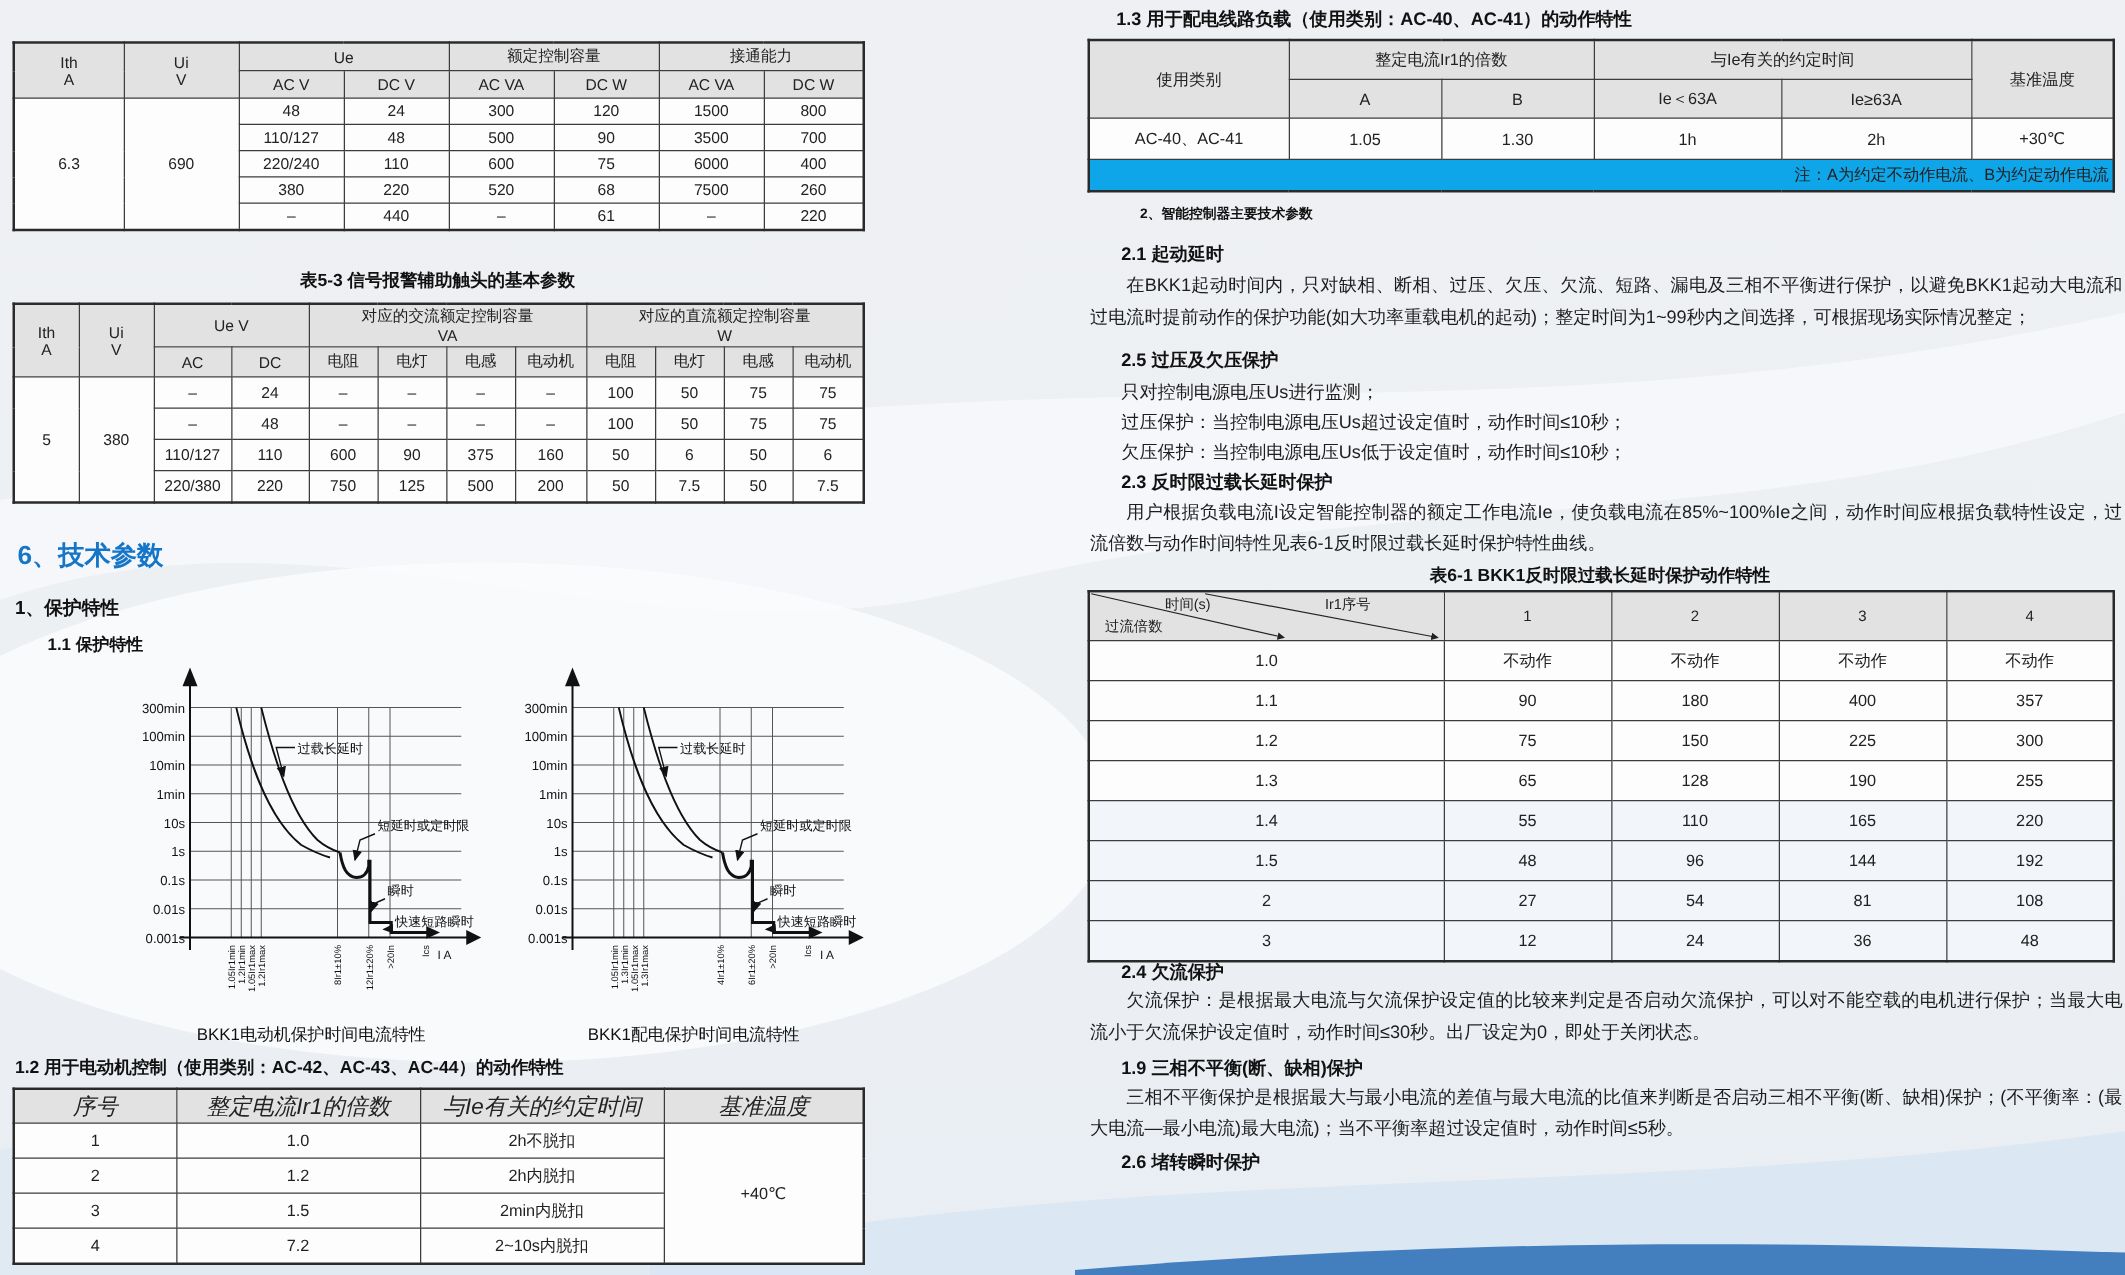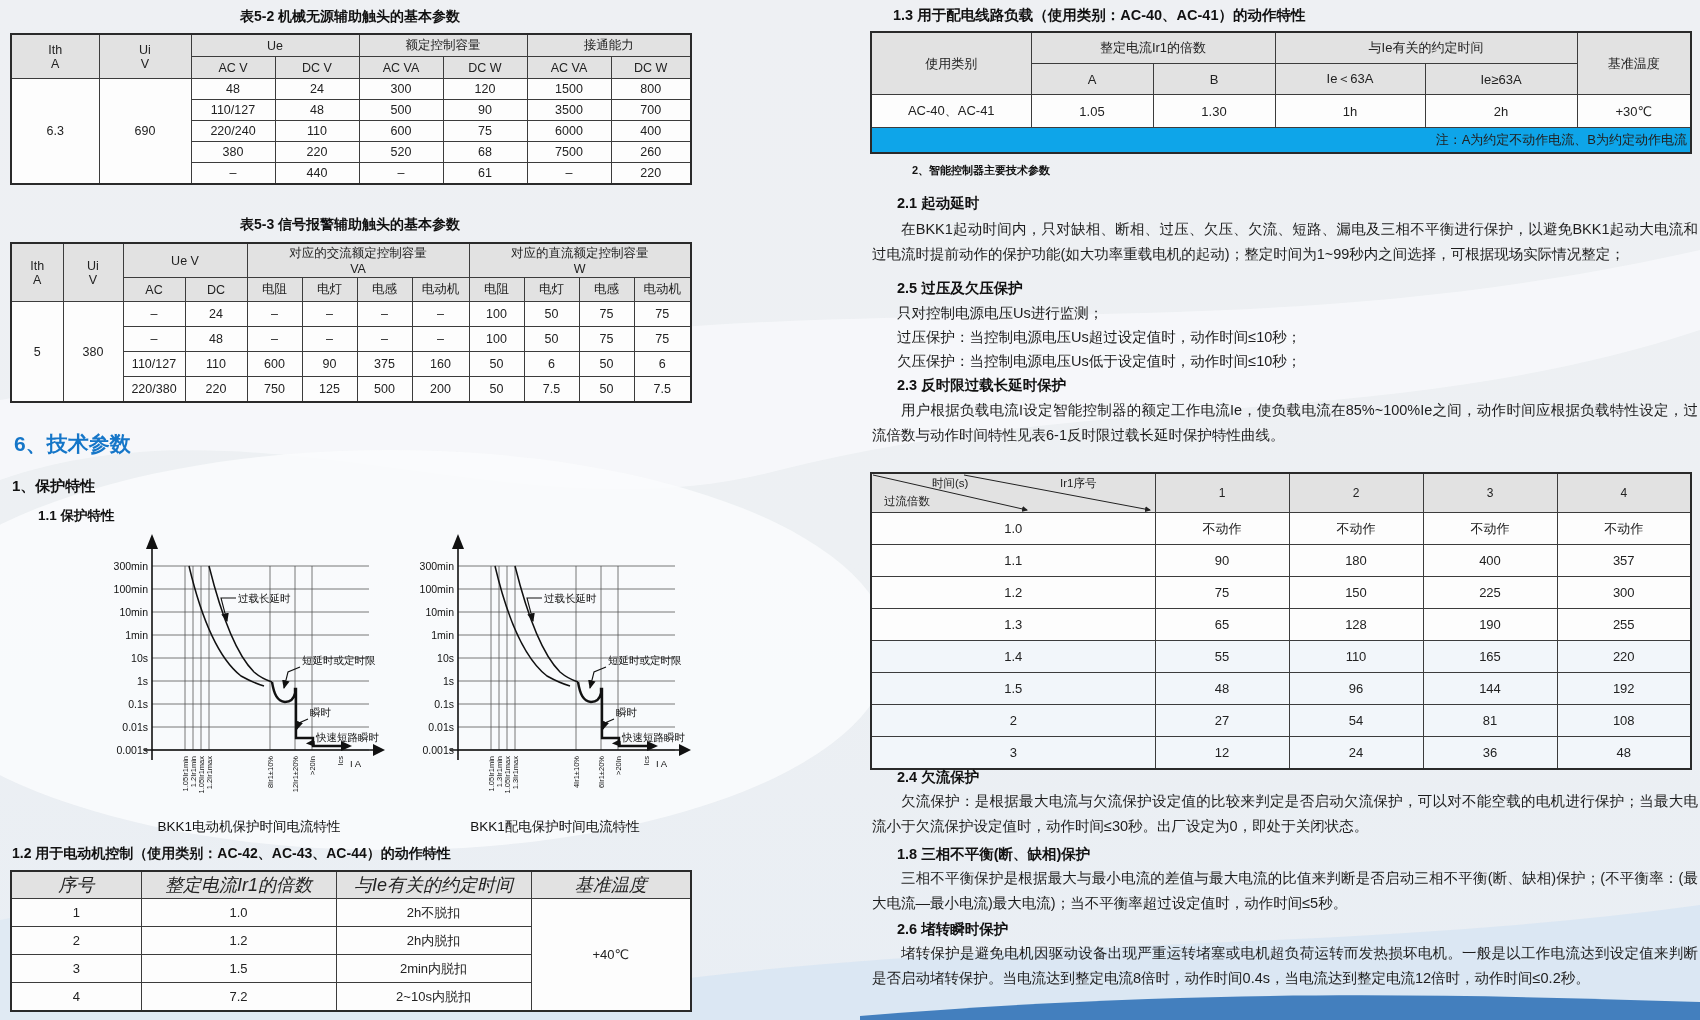--- a/index.html
+++ b/index.html
@@ -35,21 +35,20 @@
 <div class="page">
 
   <svg class="abs" style="left:0;top:0" width="1700" height="1020" viewBox="0 0 1700 1020">
     <path d="M0,480 C260,390 520,540 780,470 C1100,390 1400,430 1700,330 L1700,250 C1300,340 1000,300 640,330 C300,355 120,380 0,400 Z" fill="#f7f9fb" opacity="0.8"></path>
     <ellipse cx="390" cy="650" rx="500" ry="200" fill="#fafbfd" opacity="0.85"></ellipse>
     <path d="M0,920 C260,870 430,930 640,975 L640,1020 L0,1020 Z" fill="#dfe9f3" opacity="0.9"></path>
     <path d="M520,1005 C900,930 1300,960 1700,905 L1700,1020 L520,1020 Z" fill="#d8e5f2" opacity="0.85"></path>
     <path d="M860,1016 C1200,988 1450,994 1700,1002 L1700,1020 L860,1020 Z" fill="#3273b8" opacity="0.9"></path>
   </svg>
 
-  <div class="title-center" style="left:10px;top:8px;width:680px">表5-2 机械无源辅助触头的基本参数</div>
   <div class="abs" style="left:10px;top:33px;width:680px">
       <table class="tbl t52">
         <colgroup>
           <col style="width: 88px;">
           <col style="width: 92px;">
           <col style="width: 84px;">
           <col style="width: 84px;">
           <col style="width: 84px;">
           <col style="width: 84px;">
           <col style="width: 84px;">
@@ -457,20 +456,21 @@
   <div class="para" style="left:872px;top:217px;width:826px">在BKK1起动时间内，只对缺相、断相、过压、欠压、欠流、短路、漏电及三相不平衡进行保护，以避免BKK1起动大电流和过电流时提前动作的保护功能(如大功率重载电机的起动)；整定时间为1~99秒内之间选择，可根据现场实际情况整定；</div>
 
   <div class="h-sub" style="left:897px;top:279px">2.5 过压及欠压保护</div>
   <div class="line" style="left:897px;top:304px">只对控制电源电压Us进行监测；</div>
   <div class="line" style="left:897px;top:328px">过压保护：当控制电源电压Us超过设定值时，动作时间≤10秒；</div>
   <div class="line" style="left:897px;top:352px">欠压保护：当控制电源电压Us低于设定值时，动作时间≤10秒；</div>
 
   <div class="h-sub" style="left:897px;top:376px">2.3 反时限过载长延时保护</div>
   <div class="para" style="left:872px;top:398px;width:826px">用户根据负载电流I设定智能控制器的额定工作电流Ie，使负载电流在85%~100%Ie之间，动作时间应根据负载特性设定，过流倍数与动作时间特性见表6-1反时限过载长延时保护特性曲线。</div>
 
+  <div class="title-center" style="left:870px;top:452px;width:820px;font-weight:600">表6-1 BKK1反时限过载长延时保护动作特性</div>
   <div class="abs" style="left:870px;top:472px;width:820px">
       <table class="tbl t61">
         <colgroup>
           <col style="width: 284px;">
           <col style="width: 134px;">
           <col style="width: 134px;">
           <col style="width: 134px;">
           <col style="width: 134px;">
         </colgroup>
         <thead>
@@ -547,18 +547,17 @@
             <td>36</td>
             <td>48</td>
           </tr>
         </tbody>
       </table>
     </div>
 
   <div class="h-sub" style="left:897px;top:768px">2.4 欠流保护</div>
   <div class="para" style="left:872px;top:789px;width:826px">欠流保护：是根据最大电流与欠流保护设定值的比较来判定是否启动欠流保护，可以对不能空载的电机进行保护；当最大电流小于欠流保护设定值时，动作时间≤30秒。出厂设定为0，即处于关闭状态。</div>
 
-  <div class="h-sub" style="left:897px;top:845px">1.8 三相不平衡(断、缺相)保护</div>
+  <div class="h-sub" style="left:897px;top:845px">1.9 三相不平衡(断、缺相)保护</div>
   <div class="para" style="left:872px;top:866px;width:826px">三相不平衡保护是根据最大与最小电流的差值与最大电流的比值来判断是否启动三相不平衡(断、缺相)保护；(不平衡率：(最大电流—最小电流)最大电流)；当不平衡率超过设定值时，动作时间≤5秒。</div>
 
   <div class="h-sub" style="left:897px;top:920px">2.6 堵转瞬时保护</div>
-  <div class="para" style="left:872px;top:941px;width:826px">堵转保护是避免电机因驱动设备出现严重运转堵塞或电机超负荷运转而发热损坏电机。一般是以工作电流达到设定值来判断是否启动堵转保护。当电流达到整定电流8倍时，动作时间0.4s，当电流达到整定电流12倍时，动作时间≤0.2秒。</div>
 </div>
 
 </body></html>

